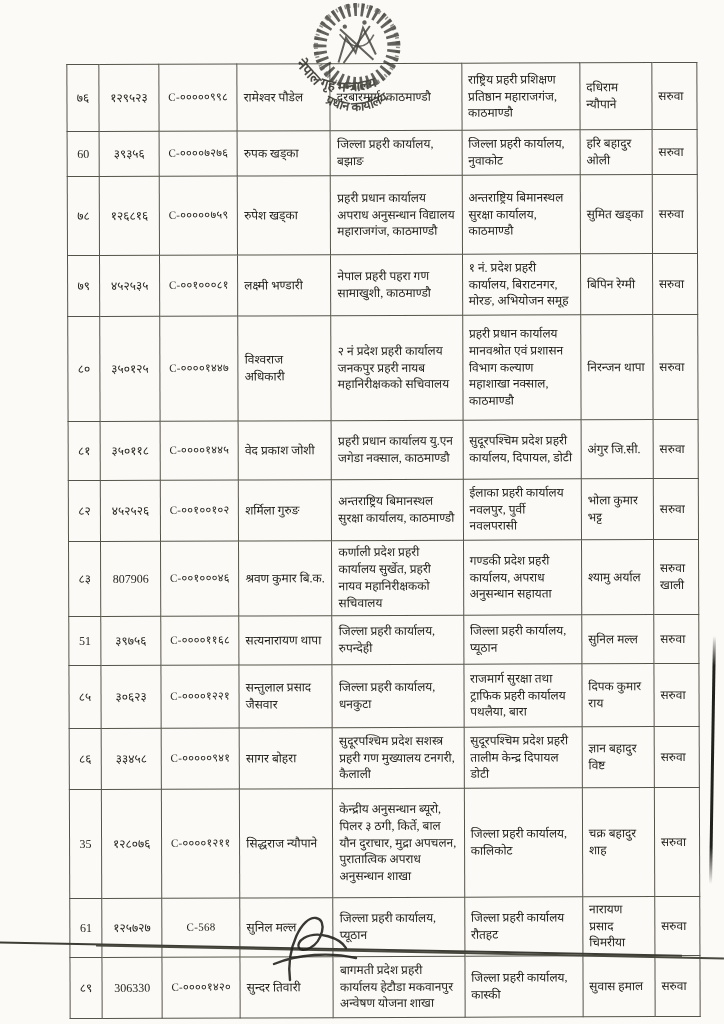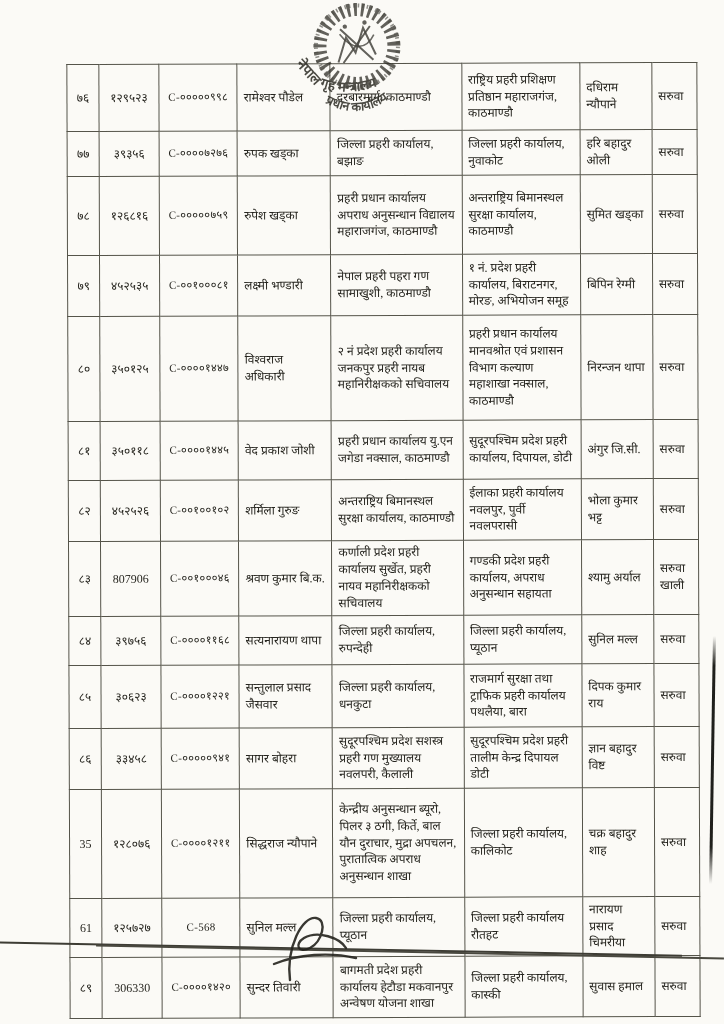--- a/index.html
+++ b/index.html
@@ -87,21 +87,21 @@
             <td class="c0">७६</td>
             <td class="c1">१२९५२३</td>
             <td class="c2">C-०००००९९८</td>
             <td class="c3">रामेश्वर पौडेल</td>
             <td class="c4">दरबारमार्ग, काठमाण्डौ</td>
             <td class="c5">राष्ट्रिय प्रहरी प्रशिक्षण प्रतिष्ठान महाराजगंज, काठमाण्डौ</td>
             <td class="c6">दधिराम न्यौपाने</td>
             <td class="c7">सरुवा</td>
           </tr>
           <tr>
-            <td class="c0">७७</td>
+            <td class="c0">60</td>
             <td class="c1">३९३५६</td>
             <td class="c2">C-००००७२७६</td>
             <td class="c3">रुपक खड्का</td>
             <td class="c4">जिल्ला प्रहरी कार्यालय, बझाङ</td>
             <td class="c5">जिल्ला प्रहरी कार्यालय, नुवाकोट</td>
             <td class="c6">हरि बहादुर ओली</td>
             <td class="c7">सरुवा</td>
           </tr>
           <tr>
             <td class="c0">७८</td>
@@ -157,21 +157,21 @@
             <td class="c0">८३</td>
             <td class="c1">807906</td>
             <td class="c2">C-००१०००४६</td>
             <td class="c3">श्रवण कुमार बि.क.</td>
             <td class="c4">कर्णाली प्रदेश प्रहरी कार्यालय सुर्खेत, प्रहरी नायव महानिरीक्षकको सचिवालय</td>
             <td class="c5">गण्डकी प्रदेश प्रहरी कार्यालय, अपराध अनुसन्धान सहायता</td>
             <td class="c6">श्यामु अर्याल</td>
             <td class="c7">सरुवा खाली</td>
           </tr>
           <tr>
-            <td class="c0">८४</td>
+            <td class="c0">51</td>
             <td class="c1">३९७५६</td>
             <td class="c2">C-००००११६८</td>
             <td class="c3">सत्यनारायण थापा</td>
             <td class="c4">जिल्ला प्रहरी कार्यालय, रुपन्देही</td>
             <td class="c5">जिल्ला प्रहरी कार्यालय, प्यूठान</td>
             <td class="c6">सुनिल मल्ल</td>
             <td class="c7">सरुवा</td>
           </tr>
           <tr>
             <td class="c0">८५</td>
@@ -181,21 +181,21 @@
             <td class="c4">जिल्ला प्रहरी कार्यालय, धनकुटा</td>
             <td class="c5">राजमार्ग सुरक्षा तथा ट्राफिक प्रहरी कार्यालय पथलैया, बारा</td>
             <td class="c6">दिपक कुमार राय</td>
             <td class="c7">सरुवा</td>
           </tr>
           <tr>
             <td class="c0">८६</td>
             <td class="c1">३३४५८</td>
             <td class="c2">C-०००००९४१</td>
             <td class="c3">सागर बोहरा</td>
-            <td class="c4">सुदूरपश्चिम प्रदेश सशस्त्र प्रहरी गण मुख्यालय नवलपरी, कैलाली</td>
+            <td class="c4">सुदूरपश्चिम प्रदेश सशस्त्र प्रहरी गण मुख्यालय टनगरी, कैलाली</td>
             <td class="c5">सुदूरपश्चिम प्रदेश प्रहरी तालीम केन्द्र दिपायल डोटी</td>
             <td class="c6">ज्ञान बहादुर विष्ट</td>
             <td class="c7">सरुवा</td>
           </tr>
           <tr>
             <td class="c0">35</td>
             <td class="c1">१२८०७६</td>
             <td class="c2">C-००००१२११</td>
             <td class="c3">सिद्धराज न्यौपाने</td>
             <td class="c4">केन्द्रीय अनुसन्धान ब्यूरो, पिलर ३ ठगी, किर्ते, बाल यौन दुराचार, मुद्रा अपचलन, पुरातात्विक अपराध अनुसन्धान शाखा</td>

